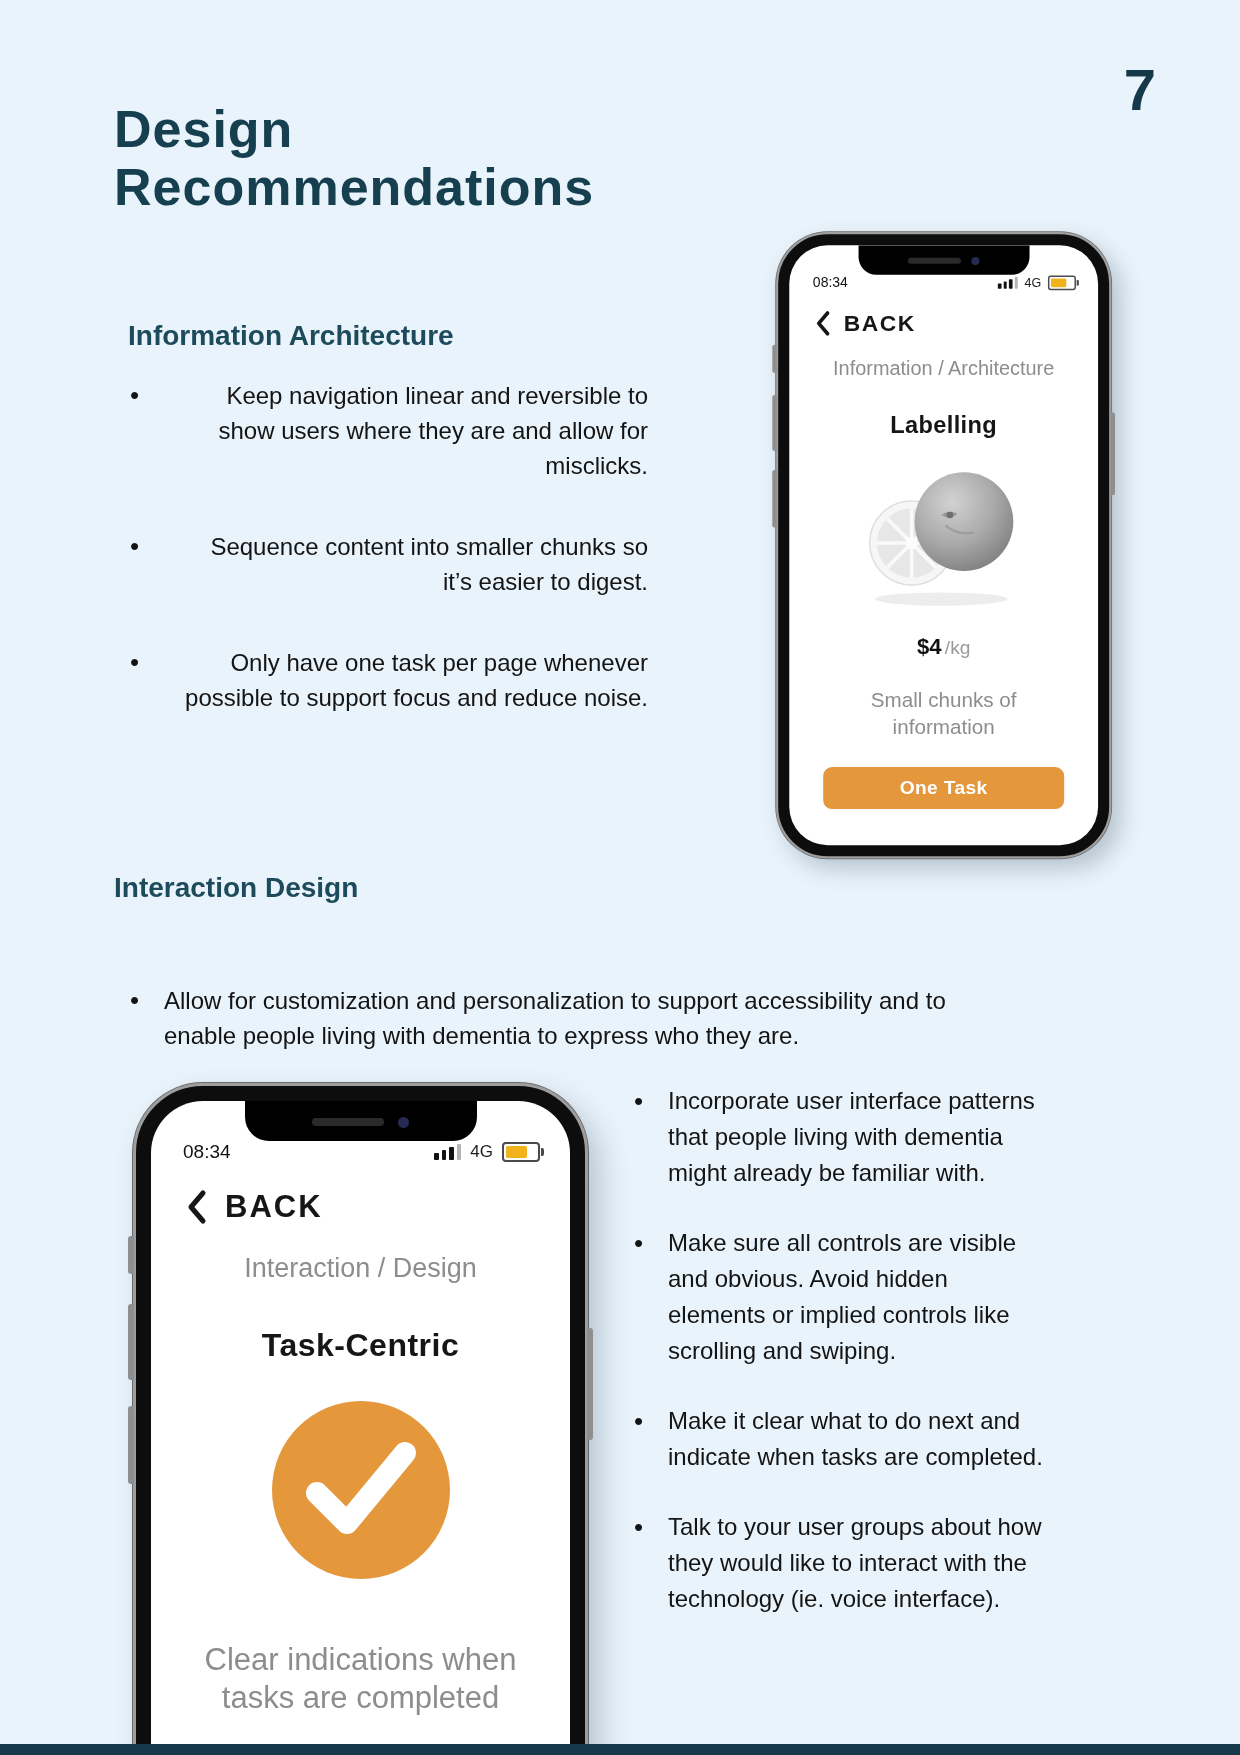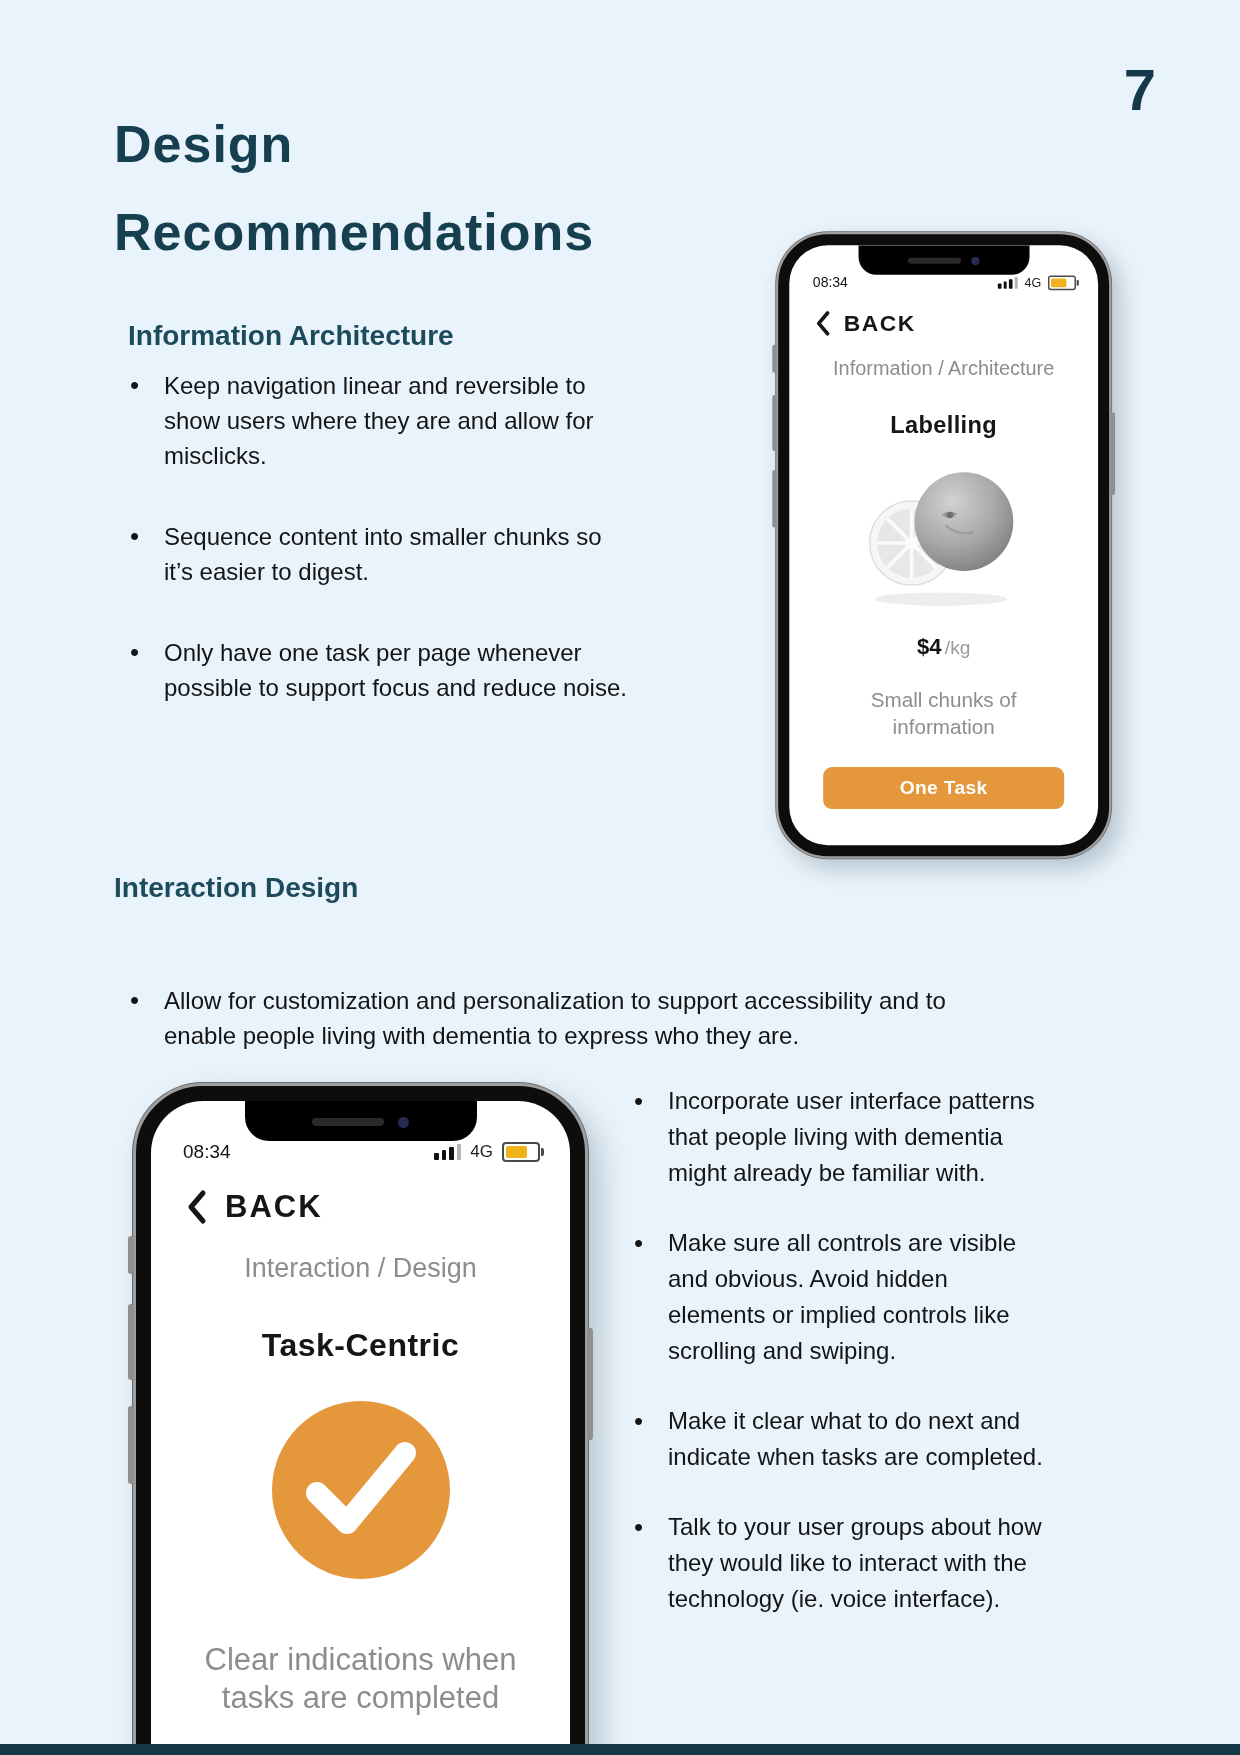--- a/index.html
+++ b/index.html
@@ -3,31 +3,31 @@
 <meta charset="utf-8">
 <style>
   html,body{margin:0;padding:0;}
   body{width:1240px;height:1755px;overflow:hidden;background:#e9f3fb;
        font-family:"Liberation Sans", sans-serif;color:#111;position:relative;}
   .page{position:absolute;inset:0;}
 
   
   .page-number{position:absolute;top:56px;right:84px;font-size:58px;font-weight:700;
                color:#16394a;}
-  .doc-title{position:absolute;left:114px;top:100px;font-size:52px;line-height:88px;
+  .doc-title{position:absolute;left:114px;top:100px;font-size:52px;line-height:58px;
              font-weight:700;color:#16404f;white-space:pre-line;letter-spacing:1px;}
   .sec-heading{position:absolute;font-size:28px;font-weight:700;color:#1d4b5c;}
   #h-info{left:128px;top:320px;}
   #h-inter{left:114px;top:872px;}
 
   ul.bullets{position:absolute;margin:0;padding:0;list-style:none;}
   ul.bullets li{position:relative;padding-left:36px;font-size:24px;line-height:35px;
                 white-space:pre-line;margin-bottom:46px;color:#141414;}
   ul.bullets li::before{content:"•";position:absolute;left:2px;top:0;font-size:26px;}
-  #list-info{left:128px;top:368px;width:520px;}
+  #list-info{left:128px;top:378px;width:520px;text-align:right;}
   #list-intro{left:128px;top:966px;width:960px;margin-top:17px;}
   #list-right{left:632px;top:1083px;width:490px;}
   #list-right li{line-height:36px;margin-bottom:34px;}
 
   .footer-band{position:absolute;left:0;right:0;bottom:0;height:11px;background:#16394a;z-index:40;}
 
   
   .phone{position:absolute;width:455px;height:850px;border-radius:70px;background:#0d0d0d;
          border:3px solid #9e9e9e;box-sizing:border-box;
          box-shadow:0 0 0 1px #6a6a6a, 12px 14px 30px rgba(30,60,80,.25);}

